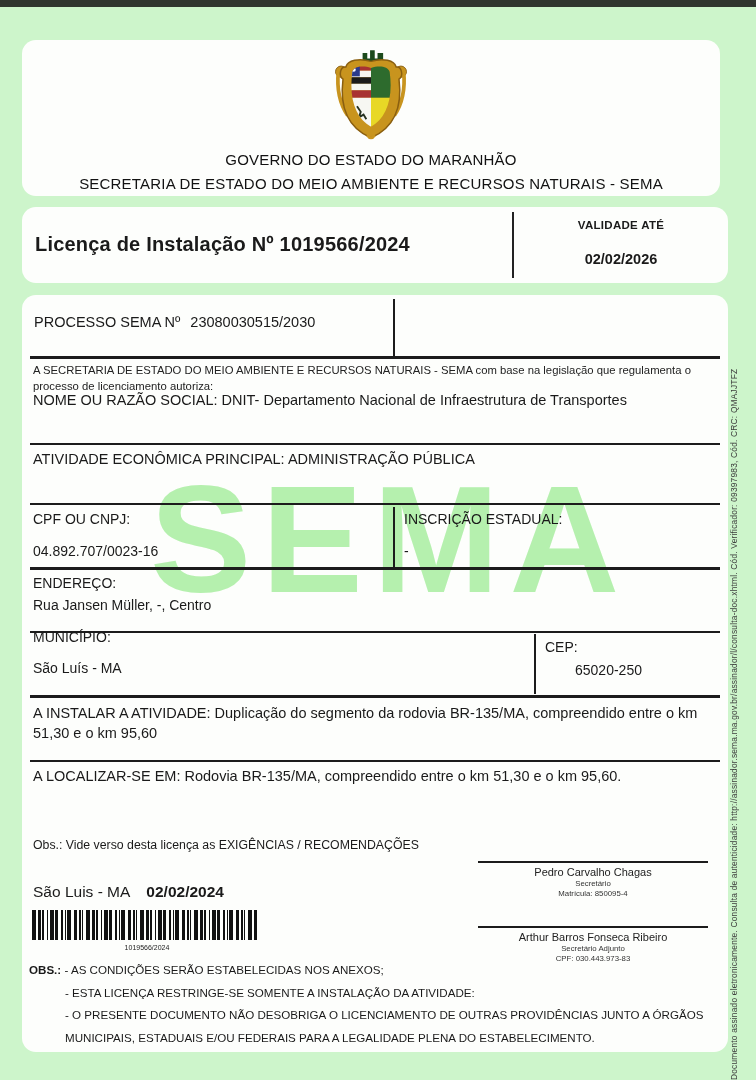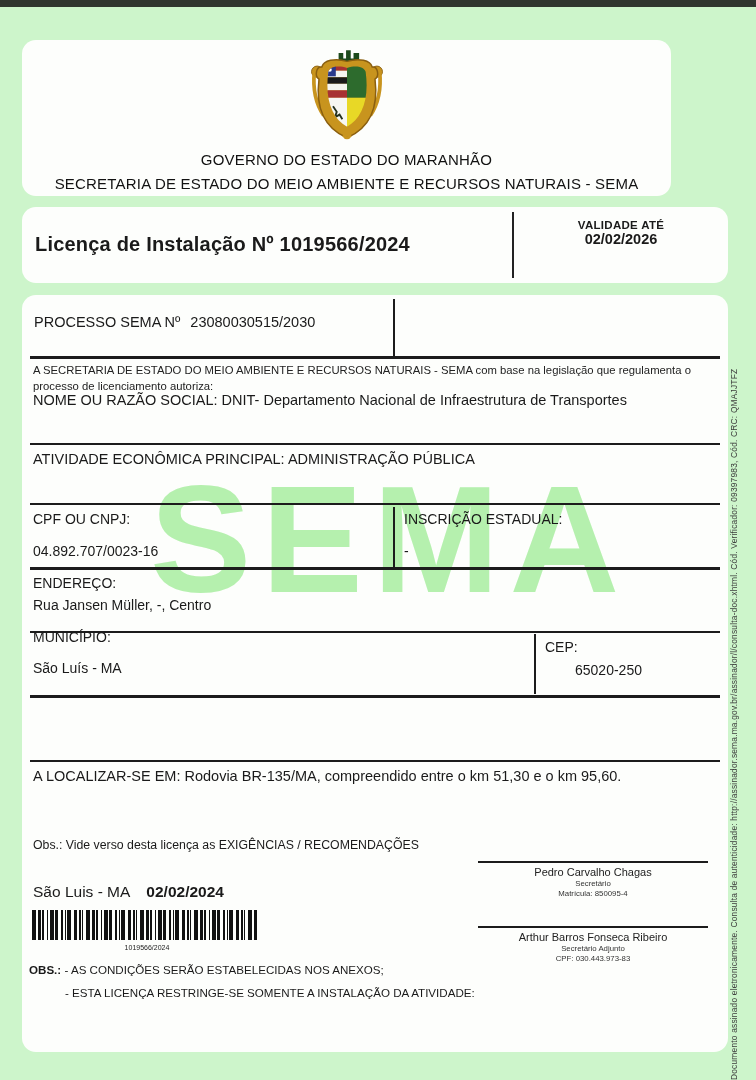--- a/index.html
+++ b/index.html
@@ -9,33 +9,33 @@
     background:#cdf5cb;
     font-family:"Liberation Sans", sans-serif;
     color:#1a1a1a;
     overflow:hidden;
   }
   .topbar { position:absolute; left:0; top:0; width:756px; height:7px; background:#30362f; }
 
   .card { position:absolute; background:#fdfefc; border-radius:14px; }
 
   
-  #header-card { left:22px; top:40px; width:649px; height:156px; text-align:center; }
+  #header-card { left:22px; top:40px; width:698px; height:156px; text-align:center; }
   #header-card svg { margin-top:7px; }
   .gov-line { font-size:15px; letter-spacing:.2px; color:#121212; }
   .gov-line1 { margin-top:4px; }
   .gov-line2 { margin-top:7px; }
 
   
   #license-card { left:22px; top:207px; width:706px; height:76px; }
   .license-title { position:absolute; left:13px; top:26px; font-size:20px; font-weight:bold; letter-spacing:.2px; }
   .license-vline { position:absolute; left:490px; top:5px; width:2px; height:66px; background:#222; }
   .validity { position:absolute; left:492px; top:0; width:214px; height:76px; text-align:center; }
   .validity-label { margin-top:12px; font-size:11.5px; font-weight:bold; letter-spacing:.3px; }
-  .validity-date { margin-top:0; font-size:14.5px; font-weight:bold; }
+  .validity-date { margin-top:20px; font-size:14.5px; font-weight:bold; }
 
   
   #main-card { left:22px; top:295px; width:706px; height:757px; }
   #main-card .layer { position:absolute; z-index:1; }
   .watermark {
     position:absolute; z-index:0; left:128px; top:168px;
     font-size:152px; font-weight:bold; letter-spacing:10px;
     color:#b5f0ae; line-height:1;
   }
   .hline { position:absolute; background:#1c1c1c; z-index:1; }
@@ -155,20 +155,21 @@
   <div class="layer fld-md" style="left:11px; top:302px;">Rua Jansen Müller, -, Centro</div>
   <div class="hline" style="left:8px; top:336px; width:690px; height:2px;"></div>
 
   <div class="layer fld-md" style="left:11px; top:334px;">MUNICÍPIO:</div>
   <div class="layer fld-md" style="left:11px; top:365px;">São Luís - MA</div>
   <div class="vline" style="left:512px; top:339px; height:60px;"></div>
   <div class="layer fld-md" style="left:523px; top:344px;">CEP:</div>
   <div class="layer fld-md" style="left:553px; top:367px;">65020-250</div>
   <div class="hline" style="left:8px; top:400px; width:690px; height:3px;"></div>
 
+  <div class="layer fld-lg" style="left:11px; top:408px; width:678px; line-height:1.4;">A INSTALAR A ATIVIDADE: Duplicação do segmento da rodovia BR-135/MA, compreendido entre o km 51,30 e o km 95,60</div>
   <div class="hline" style="left:8px; top:465px; width:690px; height:2px;"></div>
   <div class="layer fld-lg" style="left:11px; top:473px; width:686px;">A LOCALIZAR-SE EM: Rodovia BR-135/MA, compreendido entre o km 51,30 e o km 95,60.</div>
 
   <div class="layer" style="left:11px; top:543px; font-size:12.3px;">Obs.: Vide verso desta licença as EXIGÊNCIAS / RECOMENDAÇÕES</div>
 
   <div class="sig" style="left:456px; top:566px;">
     <div class="sig-line"></div>
     <div class="sig-name">Pedro Carvalho Chagas</div>
     <div class="sig-role">Secretário</div>
     <div class="sig-detail">Matrícula: 850095-4</div>
@@ -237,16 +238,17 @@
   <div class="sig" style="left:456px; top:631px;">
     <div class="sig-line"></div>
     <div class="sig-name">Arthur Barros Fonseca Ribeiro</div>
     <div class="sig-role">Secretário Adjunto</div>
     <div class="sig-detail">CPF: 030.443.973-83</div>
   </div>
 
   <div class="obs-block">
     <div><span class="obs-label">OBS.:</span> <span>- AS CONDIÇÕES SERÃO ESTABELECIDAS NOS ANEXOS;</span></div>
     <div class="obs-item-ind">- ESTA LICENÇA RESTRINGE-SE SOMENTE A INSTALAÇÃO DA ATIVIDADE:</div>
+    <div class="obs-item-ind">- O PRESENTE DOCUMENTO NÃO DESOBRIGA O LICENCIAMENTO DE OUTRAS PROVIDÊNCIAS JUNTO A ÓRGÃOS MUNICIPAIS, ESTADUAIS E/OU FEDERAIS PARA A LEGALIDADE PLENA DO ESTABELECIMENTO.</div>
   </div>
 </div>
 
 <div class="side-text">Documento assinado eletronicamente. Consulta de autenticidade: http://assinador.sema.ma.gov.br/assinador/l/consulta-doc.xhtml. Cód. Verificador: 09397983, Cód. CRC: QMAJJTFZ</div>
 
 </body></html>

